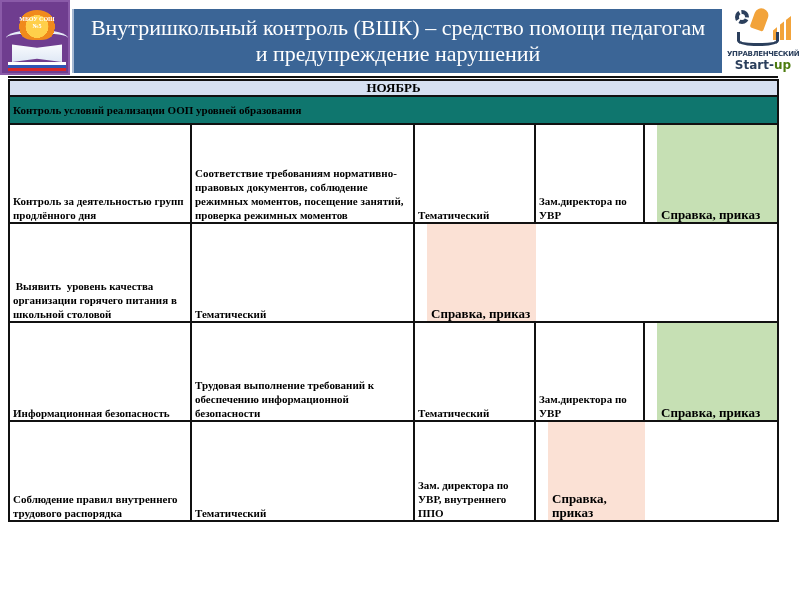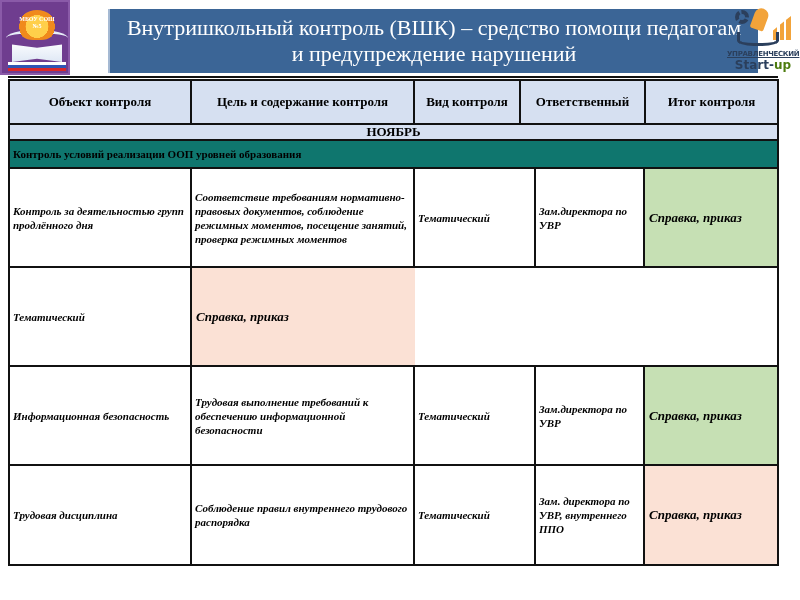--- a/index.html
+++ b/index.html
@@ -29,21 +29,21 @@
     border-top: 3px solid #e6eef8; border-radius: 50% 50% 0 0;
   }
   .logo-left .flag {
     position: absolute; left: 6px; top: 60px; width: 58px; height: 9px;
     background: linear-gradient(#ffffff 0 33%, #2f56b5 33% 66%, #d9292a 66%);
   }
 
   .title-bar {
     position: absolute; left: 72px; top: 9px; width: 650px; height: 64px;
     background: #3b6596; border-left: 2px solid #a5b9d3;
-    display: flex; flex-direction: column; justify-content: center; align-items: center; margin-left: 36px;
+    display: flex; flex-direction: column; justify-content: center; align-items: center;
   }
   .title-line {
     font-family: "Liberation Serif", serif; font-size: 22px; color: #ffffff;
     line-height: 26px; white-space: nowrap;
   }
 
   .logo-right {
     position: absolute; left: 727px; top: 4px; width: 72px; height: 70px;
   }
   .logo-right .gear {
@@ -59,21 +59,21 @@
     background: linear-gradient(90deg, #f2a33a 0 25%, transparent 25% 37%, #f2a33a 37% 62%, transparent 62% 75%, #f2a33a 75%);
     clip-path: polygon(0 60%, 33% 40%, 66% 20%, 100% 0, 100% 100%, 0 100%);
   }
   .logo-right .book2 {
     position: absolute; left: 10px; top: 28px; width: 42px; height: 14px;
     border-bottom: 3px solid #2b3f5c; border-left: 3px solid #2b3f5c; border-right: 3px solid #2b3f5c;
     border-radius: 0 0 40% 40%;
   }
   .logo-right .brand1 {
     position: absolute; left: 0; top: 46px; width: 72px; text-align: center;
-    font: bold 7px "DejaVu Sans", sans-serif; color: #2b3f5c; letter-spacing: -0.3px; text-decoration: underline;
+    font: bold 7px "DejaVu Sans", sans-serif; color: #2b3f5c; letter-spacing: -0.3px;
   }
   .logo-right .brand2 {
     position: absolute; left: 0; top: 54px; width: 72px; text-align: center;
     font: bold 12px "DejaVu Sans", sans-serif; color: #2b3f5c;
   }
   .logo-right .brand2 .up { color: #4d7c0f; }
 
   .rule {
     position: absolute; left: 8px; top: 76px; width: 770px; height: 2px; background: #111;
   }
@@ -100,26 +100,25 @@
     height: 28px; background: #0f766e; border-bottom: 2px solid #111;
     display: flex; align-items: center; padding-left: 3px;
     font-weight: bold; font-size: 11px;
   }
   .brow {
     display: grid; grid-template-columns: 182px 223px 121px 109px 1fr;
     height: 99px; border-bottom: 2px solid #111;
   }
   .brow:last-child { border-bottom: none; height: 98px; }
   .bcell {
-    display: flex; align-items: center; border-right: 2px solid #111;
+    display: flex; align-items: flex-end; border-right: 2px solid #111;
     font-weight: bold; font-size: 11px; line-height: 14px; padding: 0 4px 0 3px;
     background: #ffffff;
-    font-style: italic;
-  }
-  .bcell:last-child { border-right: none; }
+  }
+  .bcell:last-child { border-right: none; margin-left: 12px; }
   .bcell.result { font-size: 13px; padding-left: 4px; }
   .bcell.green { background: #c6e0b4; }
   .bcell.pink { background: #fbe1d5; }
   .bcell span { display: block; }
 </style>
 </head>
 <body>
 
 <div class="logo-left">
   <div class="wings"></div>
@@ -139,27 +138,20 @@
   <div class="figure"></div>
   <div class="bars"></div>
   <div class="book2"></div>
   <div class="brand1">УПРАВЛЕНЧЕСКИЙ</div>
   <div class="brand2"><span>Start-</span><span class="up">up</span></div>
 </div>
 
 <div class="rule"></div>
 
 <div class="table">
-  <div class="hrow">
-    <div class="hcell">Объект контроля</div>
-    <div class="hcell">Цель и содержание контроля</div>
-    <div class="hcell">Вид контроля</div>
-    <div class="hcell">Ответственный</div>
-    <div class="hcell">Итог контроля</div>
-  </div>
   <div class="month">НОЯБРЬ</div>
   <div class="section">Контроль условий реализации ООП уровней образования</div>
 
   <div class="brow">
     <div class="bcell">
         <span>Контроль за деятельностью групп продлённого дня</span>
       </div>
     <div class="bcell">
         <span>Соответствие требованиям нормативно-правовых документов, соблюдение режимных моментов, посещение занятий, проверка режимных моментов</span>
       </div>
@@ -169,20 +161,23 @@
     <div class="bcell">
         <span>Зам.директора по УВР</span>
       </div>
     <div class="bcell result green">
         <span>Справка, приказ</span>
       </div>
   </div>
 
   <div class="brow">
     <div class="bcell">
+        <span style="white-space:pre-wrap"> Выявить  уровень качества организации горячего питания в школьной столовой</span>
+      </div>
+    <div class="bcell">
         <span>Тематический</span>
       </div>
     <div class="bcell result pink">
         <span>Справка, приказ</span>
       </div>
   </div>
 
   <div class="brow">
     <div class="bcell">
         <span>Информационная безопасность</span>
@@ -196,23 +191,20 @@
     <div class="bcell">
         <span>Зам.директора по УВР</span>
       </div>
     <div class="bcell result green">
         <span>Справка, приказ</span>
       </div>
   </div>
 
   <div class="brow">
     <div class="bcell">
-        <span>Трудовая дисциплина</span>
-      </div>
-    <div class="bcell">
         <span>Соблюдение правил внутреннего трудового распорядка</span>
       </div>
     <div class="bcell">
         <span>Тематический</span>
       </div>
     <div class="bcell">
         <span>Зам. директора по УВР, внутреннего ППО</span>
       </div>
     <div class="bcell result pink">
         <span>Справка, приказ</span>

